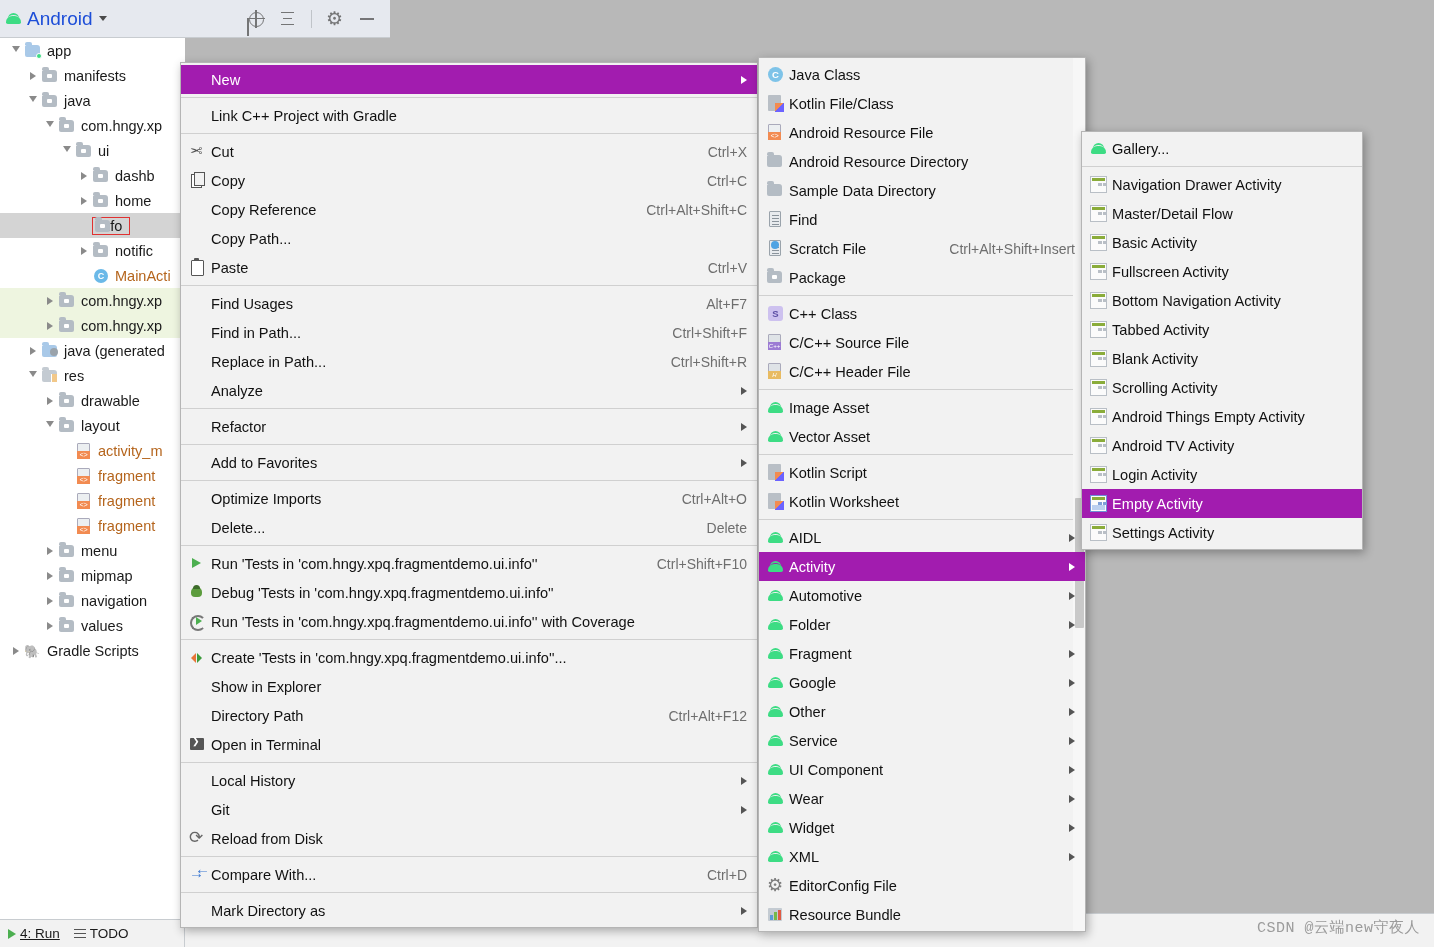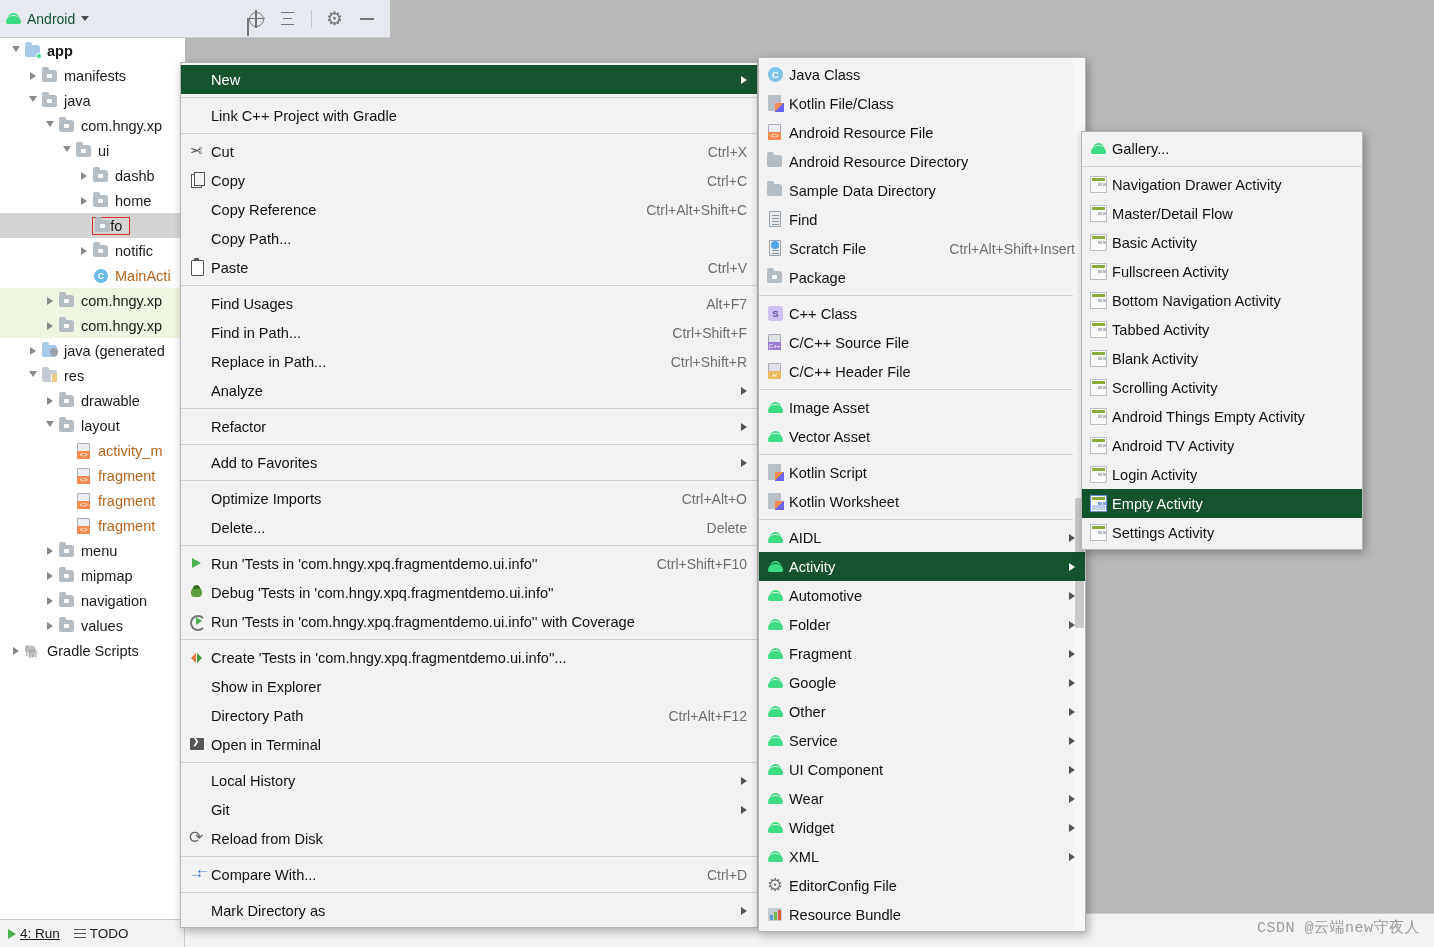--- a/index.html
+++ b/index.html
@@ -16,21 +16,21 @@
   #project-panel {
     position:absolute; left:0; top:0; width:185px; height:947px;
     background:#ffffff; border-right:1px solid #c8ccd0;
   }
   #panel-header {
     height:38px; background:#e6e9ef; border-bottom:1px solid #c8ccd0;
     display:flex; align-items:center; padding:0 6px; width:390px;
     position:absolute; left:0; top:0; z-index:6;
   }
   #panel-title { display:flex; align-items:center; gap:6px; flex:1; }
-  #panel-title .txt { font-size:14px; color:#14532d; }
+  #panel-title .txt { font-size:19px; color:#1d4ed8; }
   .droid { display:inline-block; width:15px; height:10px; position:relative; }
   .droid:before{
     content:""; position:absolute; left:0; right:0; bottom:0; height:8px;
     background:#3ddc84; border-radius:7px 7px 2px 2px;
   }
   .droid:after{
     content:""; position:absolute; left:2px; top:-1px; width:11px; height:4px;
     border-top:2px solid #3ddc84; border-radius:6px 6px 0 0;
   }
   .caret-dn { width:0;height:0;border-left:4.5px solid transparent;border-right:4.5px solid transparent;border-top:5px solid #4a4a4a; }
@@ -49,21 +49,21 @@
 
   
   #tree { position:absolute; left:0; top:38px; width:185px; bottom:40px; overflow:hidden; background:#fff; }
   .row { height:25px; display:flex; align-items:center; white-space:nowrap; padding-left:4px; }
   .row.sel-gray { background:#d4d4d4; }
   .row.tinted { background:#eef5e0; }
   .arrow { width:16px; display:flex; justify-content:center; align-items:center; flex:0 0 16px; }
   .arrow .tri { width:0;height:0;border-top:4.5px solid transparent;border-bottom:4.5px solid transparent;border-left:6px solid #8a8a8a; }
   .arrow .tri.open { border-left:4.5px solid transparent;border-right:4.5px solid transparent;border-top:6px solid #8a8a8a; }
   .tlabel { font-size:14.5px; color:#1a1a1a; }
-  .tlabel.bold { font-weight:bold; }
+  .tlabel.bold { font-weight:normal; }
   .tlabel.orange { color:#b5651d; }
   .ico { width:18px; flex:0 0 18px; margin-right:5px; position:relative; height:16px; }
 
   .fold { position:absolute; left:1px; top:2px; width:15px; height:12px; background:#b4bcc4; border-radius:1.5px 3px 2px 2px; }
   .fold:before{content:"";position:absolute;left:0;top:-2.5px;width:6.5px;height:3px;background:#b4bcc4;border-radius:2px 2px 0 0;}
   .fold:after{content:"";position:absolute;left:5px;top:4.5px;width:4.5px;height:4px;background:#fff;border-radius:1px;}
   .fold.plain:after{display:none;}
   .fold.mod { background:#a9c9e8; }
   .fold.mod:before{background:#a9c9e8;}
   .fold.res-b { background:#c4cbd2; }
@@ -104,21 +104,21 @@
     padding:2px 0; z-index:20;
   }
   .mi {
     height:29px; display:flex; align-items:center; position:relative;
     padding-left:6px; padding-right:10px; cursor:default; white-space:nowrap;
   }
   .mi .mico { width:22px; flex:0 0 22px; position:relative; height:18px; margin-right:2px; }
   .mi .mlabel { font-size:14.6px; color:#111; flex:1; }
   .mi .mkey { font-size:14px; color:#6e6e6e; margin-left:32px; }
   .mi .marrow { width:0;height:0;border-top:4.5px solid transparent;border-bottom:4.5px solid transparent;border-left:6px solid #555; margin-left:16px; }
-  .mi.hl { background:#14532d;justify-content:flex-end; }
+  .mi.hl { background:#a21caf;justify-content:flex-end; }
   .mi.hl .mlabel, .mi.hl .mkey { color:#fff; }
   .mi.hl .marrow { border-left-color:#fff; }
   .sep { height:1px; background:#d0d0d0; margin:3px 0; }
 
   #menu-main { left:180px; top:62px; width:578px; }
   #menu-new  { left:758px; top:57px; width:328px; }
   #menu-act  { left:1081px; top:131px; width:282px; }
 
   
   .mi-cut:before{content:"\2702";position:absolute;left:3px;top:-1px;font-size:15px;color:#555;transform:scaleX(-1);}

